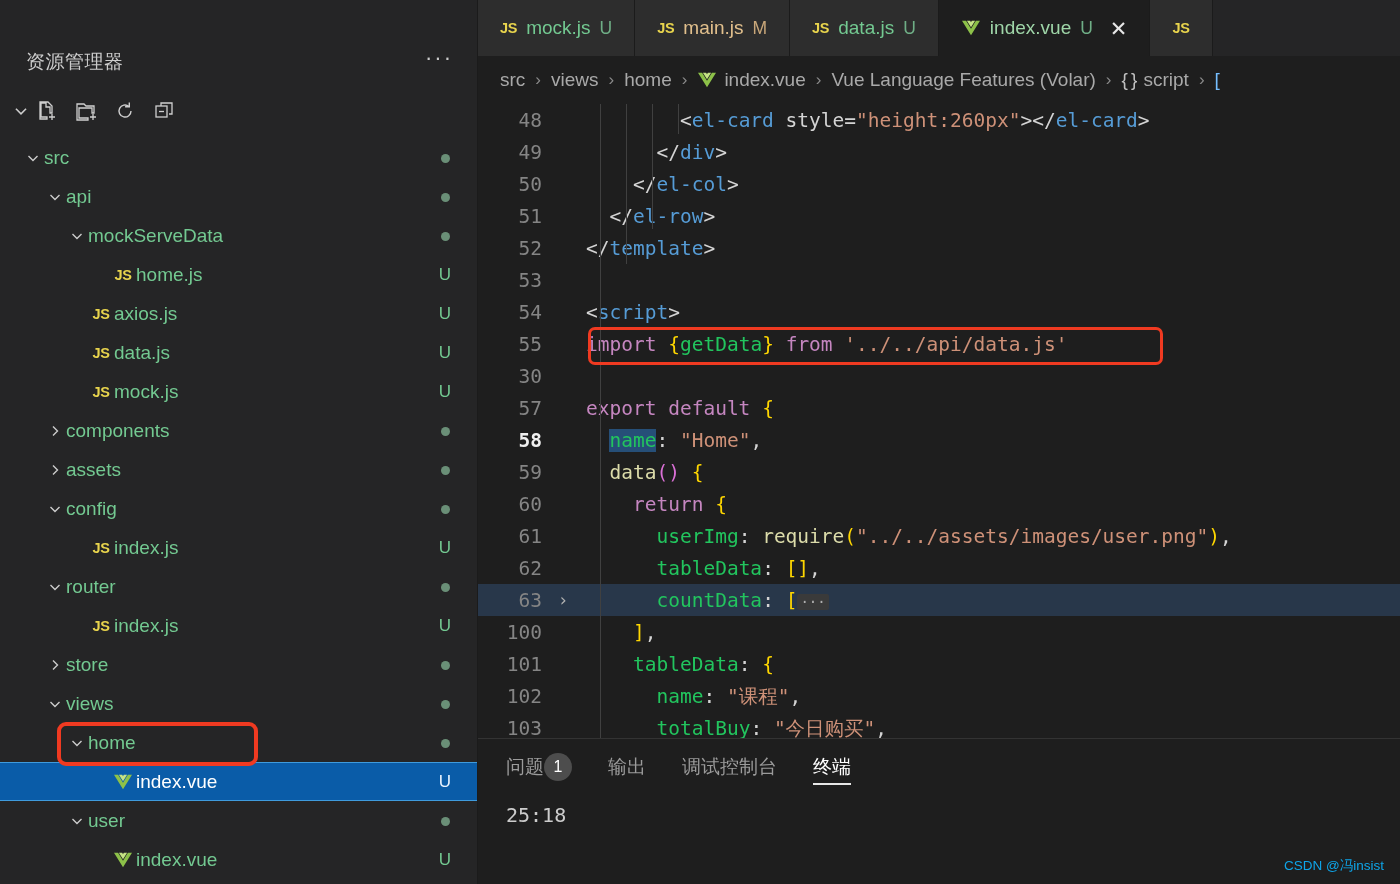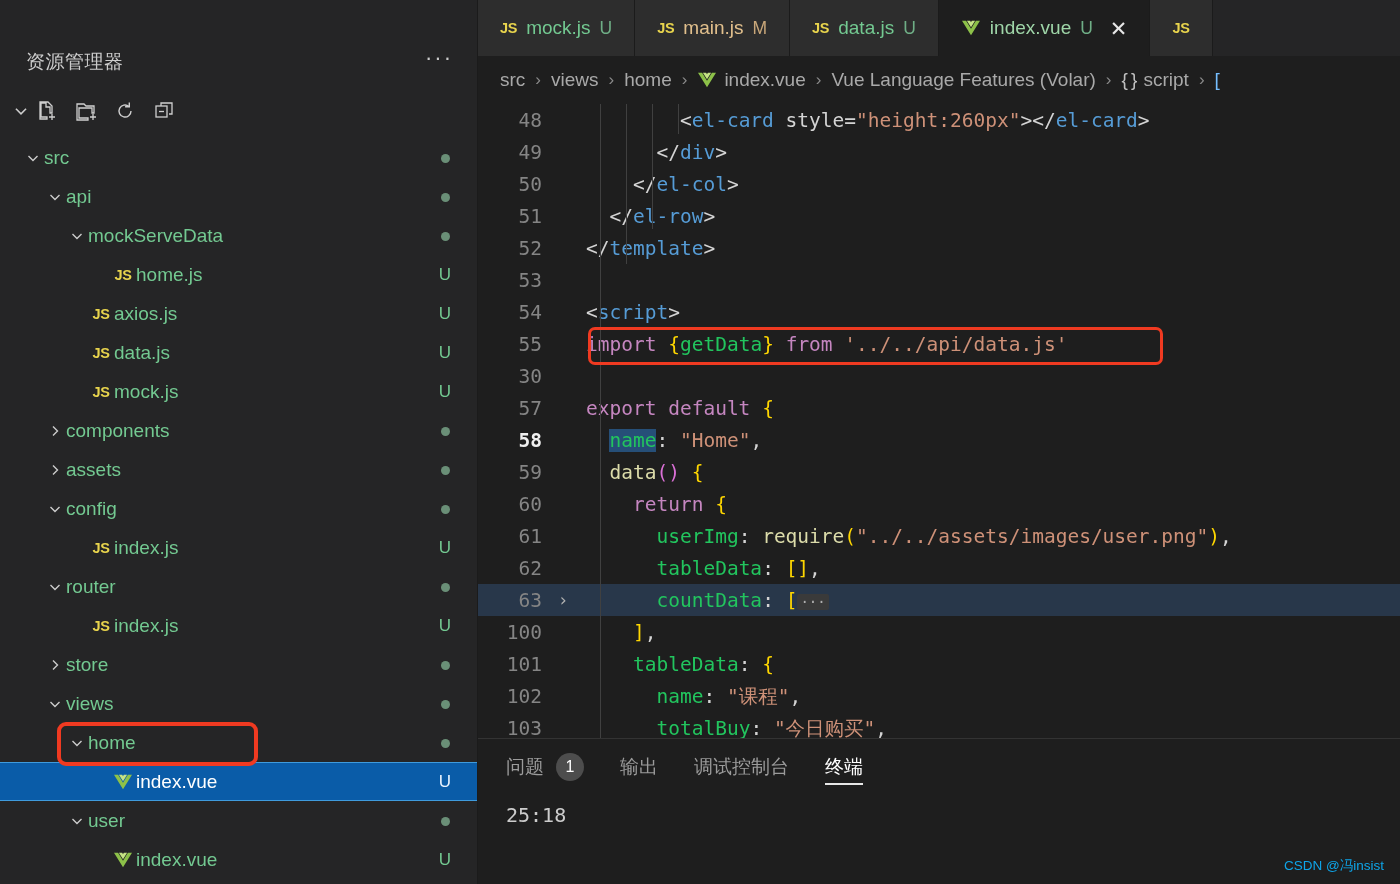--- a/index.html
+++ b/index.html
@@ -138,21 +138,21 @@
 
   .redbox-code {
     position: absolute; left: 110px; top: 223px; width: 575px; height: 38px;
     border: 3px solid #f03a21; border-radius: 7px; pointer-events: none; z-index: 8;
   }
 
   
   .panel { height: 146px; flex: 0 0 146px; background: #1e1e1e; display:flex; flex-direction: column;
            border-top: 1px solid #333; }
   .panel-tabs { height: 56px; display: flex; align-items: center; gap: 36px; padding-left: 28px; }
-  .ptab { color: #9b9b9b; font-size: 19px; cursor: pointer; display:flex; align-items:center; gap:12px;
+  .ptab { color: #9b9b9b; font-size: 19px; cursor: pointer; display:flex; align-items:center; gap:0;
           position: relative; height: 56px; }
   .ptab.active { color: #ffffff; }
   .ptab.active::after {
     content:''; position:absolute; left:0; right:0; bottom: 10px; height: 2px; background:#e7e7e7;
   }
   .badge {
     min-width: 28px; height: 28px; border-radius: 14px; background: #4d4d4d; color: #fff;
     font-size: 16px; display:flex; align-items:center; justify-content:center; padding: 0 8px;
   }
   .terminal { flex: 1; padding: 8px 0 0 28px; }

